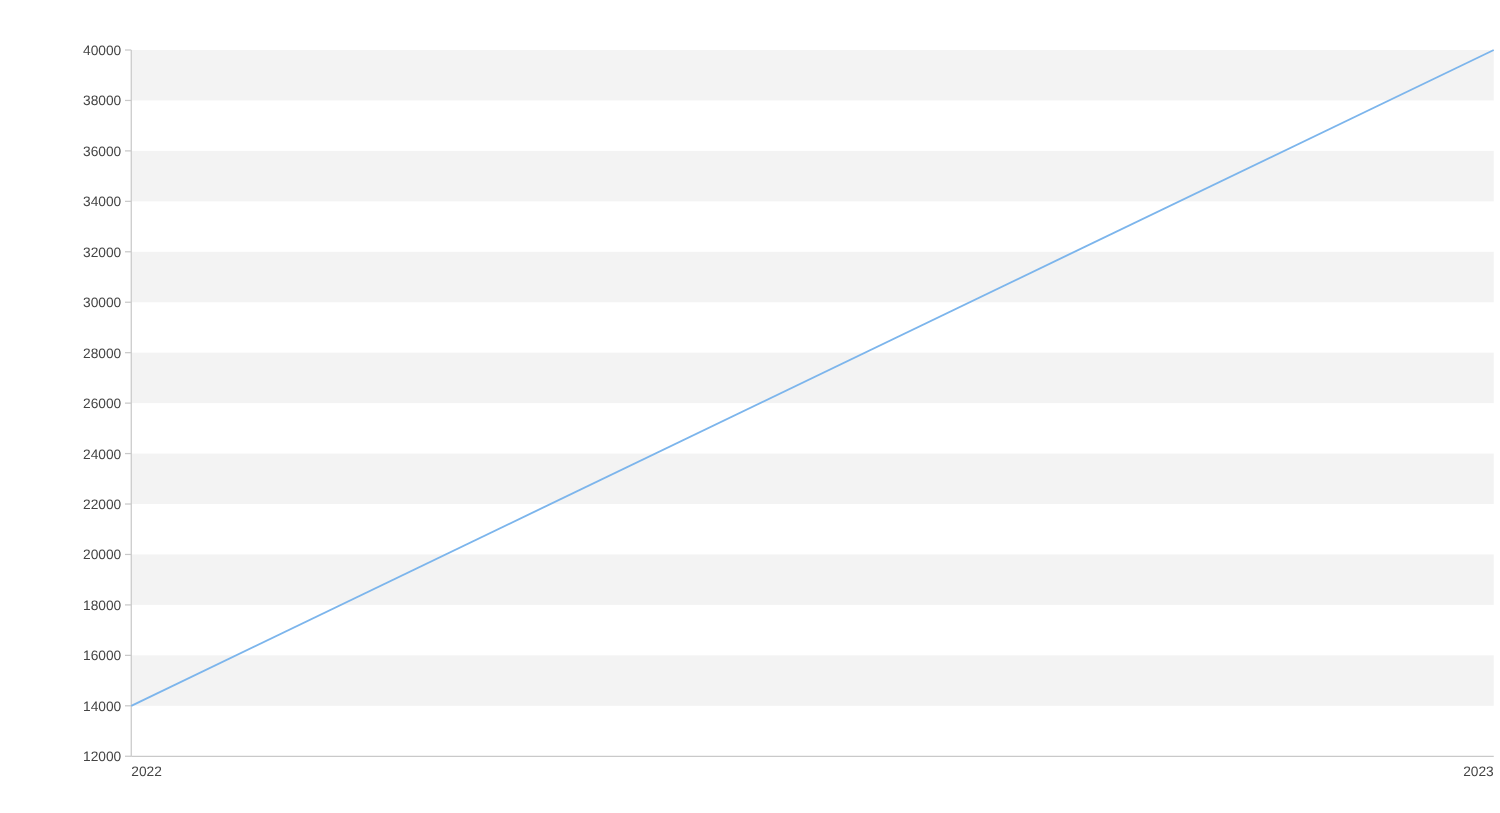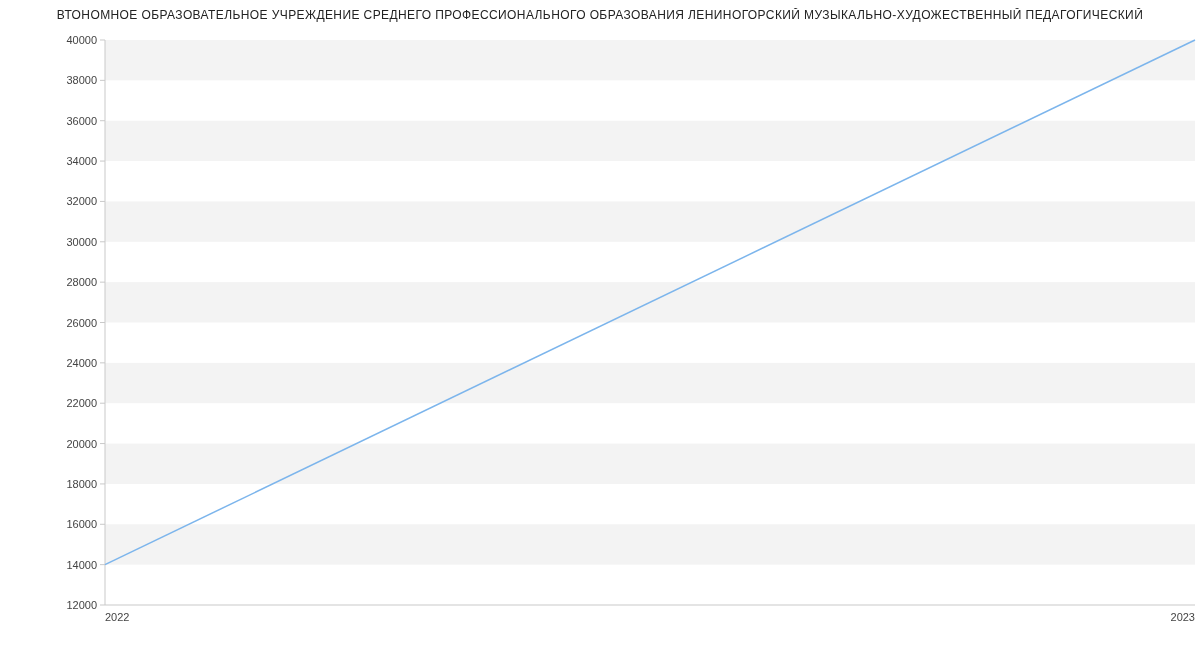--- a/index.html
+++ b/index.html
@@ -50,21 +50,20 @@
     fill: none;
     stroke: #7cb5ec;
     stroke-width: 1.5;
     stroke-linejoin: round;
   }
 </style>
 </head>
 <body>
 
 <div class="chart-wrap">
-  <div class="title">ВТОНОМНОЕ ОБРАЗОВАТЕЛЬНОЕ УЧРЕЖДЕНИЕ СРЕДНЕГО ПРОФЕССИОНАЛЬНОГО ОБРАЗОВАНИЯ ЛЕНИНОГОРСКИЙ МУЗЫКАЛЬНО-ХУДОЖЕСТВЕННЫЙ ПЕДАГОГИЧЕСКИЙ</div>
   <svg id="svg" width="1200" height="650">
       <rect x="105" y="524.2857142857143" width="1090" height="40.357142857142776" class="grid-band"></rect>
       <rect x="105" y="443.57142857142856" width="1090" height="40.35714285714289" class="grid-band"></rect>
       <rect x="105" y="362.8571428571429" width="1090" height="40.35714285714283" class="grid-band"></rect>
       <rect x="105" y="282.14285714285717" width="1090" height="40.35714285714283" class="grid-band"></rect>
       <rect x="105" y="201.42857142857144" width="1090" height="40.35714285714283" class="grid-band"></rect>
       <rect x="105" y="120.71428571428572" width="1090" height="40.35714285714283" class="grid-band"></rect>
       <rect x="105" y="40" width="1090" height="40.35714285714289" class="grid-band"></rect>
       <text x="97" y="609" text-anchor="end" class="axis-label">12000</text>
       <line x1="100" y1="605" x2="105" y2="605" class="axis-line"></line>

